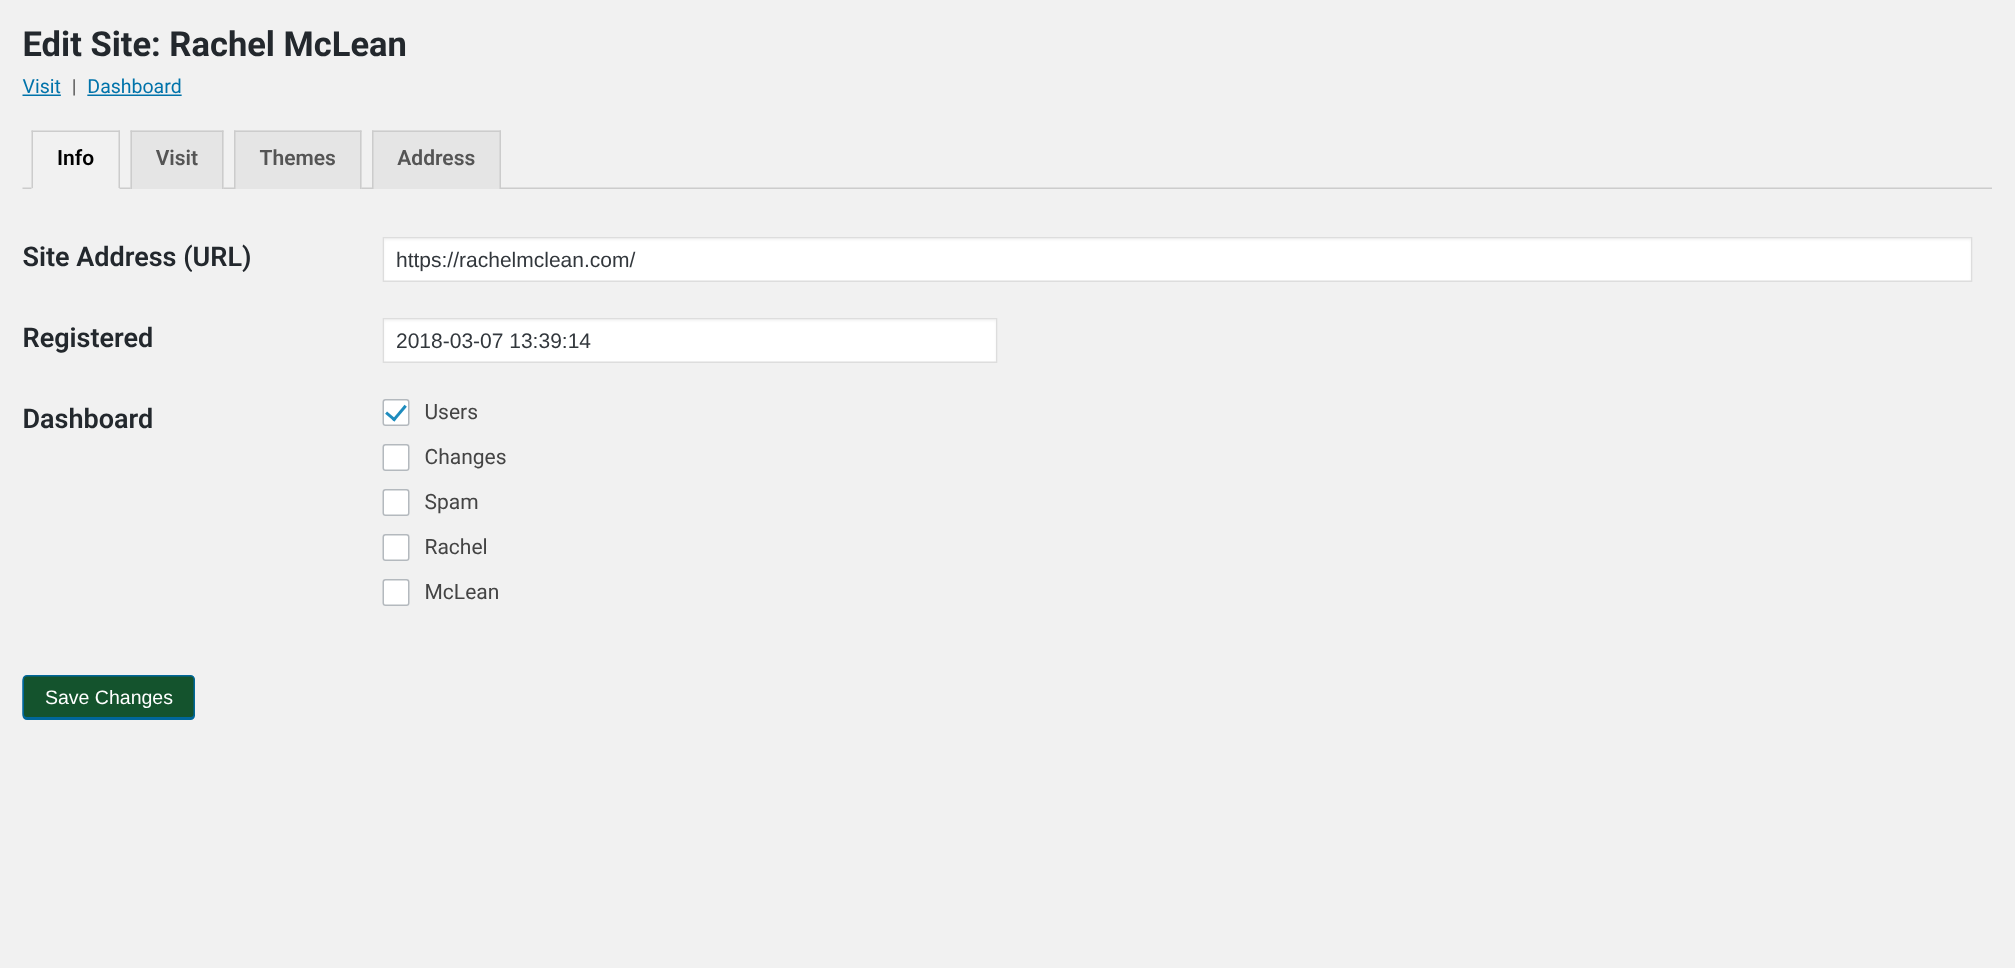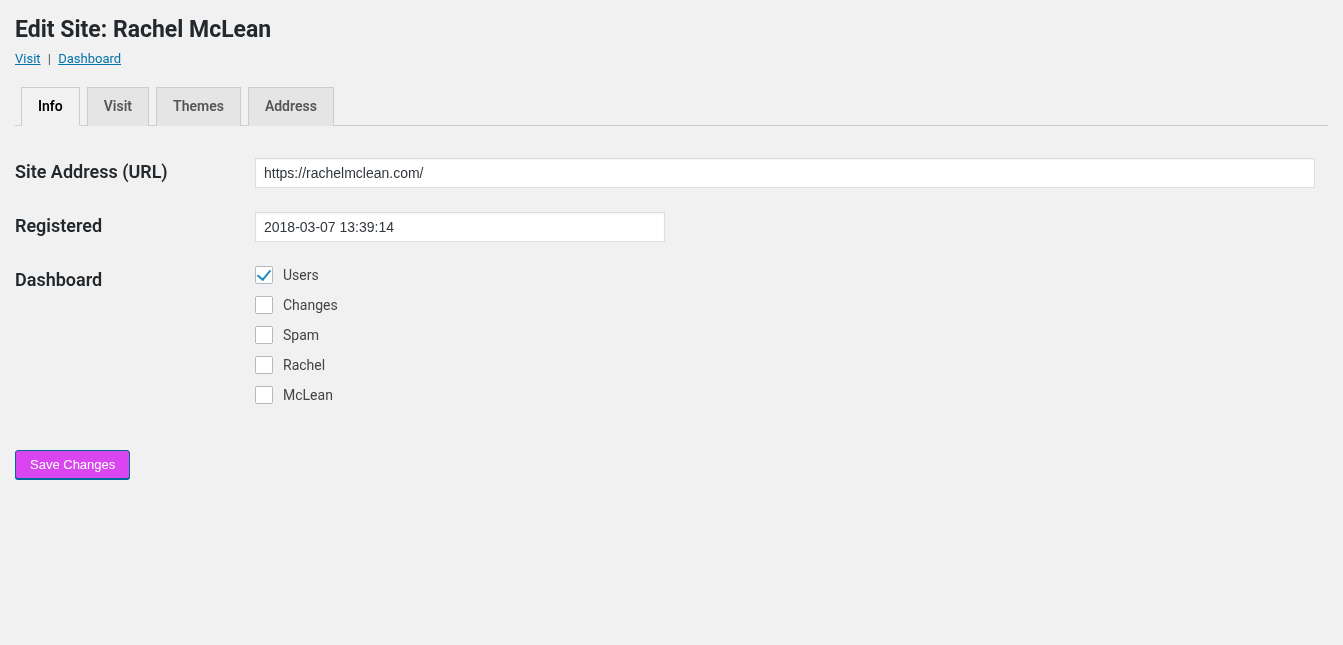--- a/index.html
+++ b/index.html
@@ -116,21 +116,21 @@
     position: absolute;
     left: 4px;
     top: 0px;
     width: 6px;
     height: 11px;
     border: solid #1e8cbe;
     border-width: 0 2px 2px 0;
     transform: rotate(40deg);
   }
   .button-primary {
-    background: #d946ef;
+    background: #14532d;
     border: 1px solid #006799;
     color: #fff;
     font-size: 13px;
     font-weight: 400;
     padding: 6px 14px;
     border-radius: 3px;
     cursor: pointer;
     margin-top: 22px;
     box-shadow: 0 1px 0 #006799;
   }

